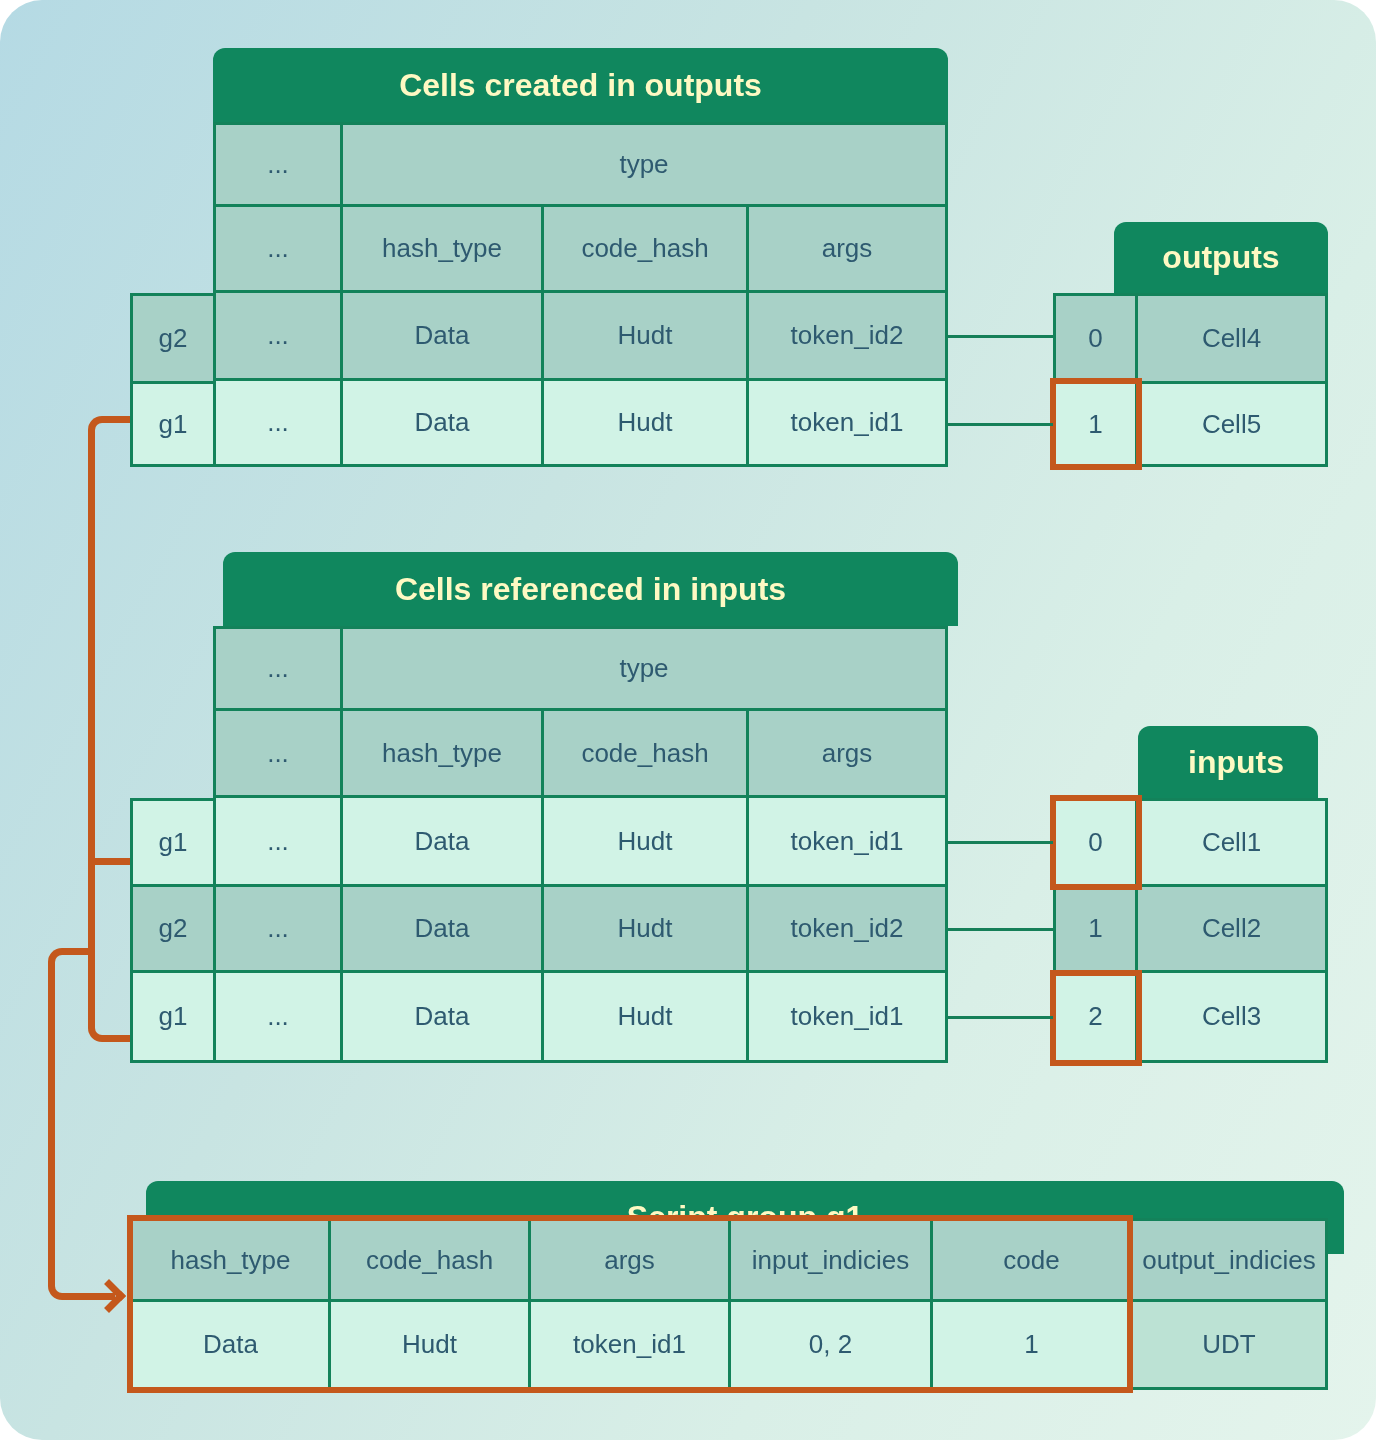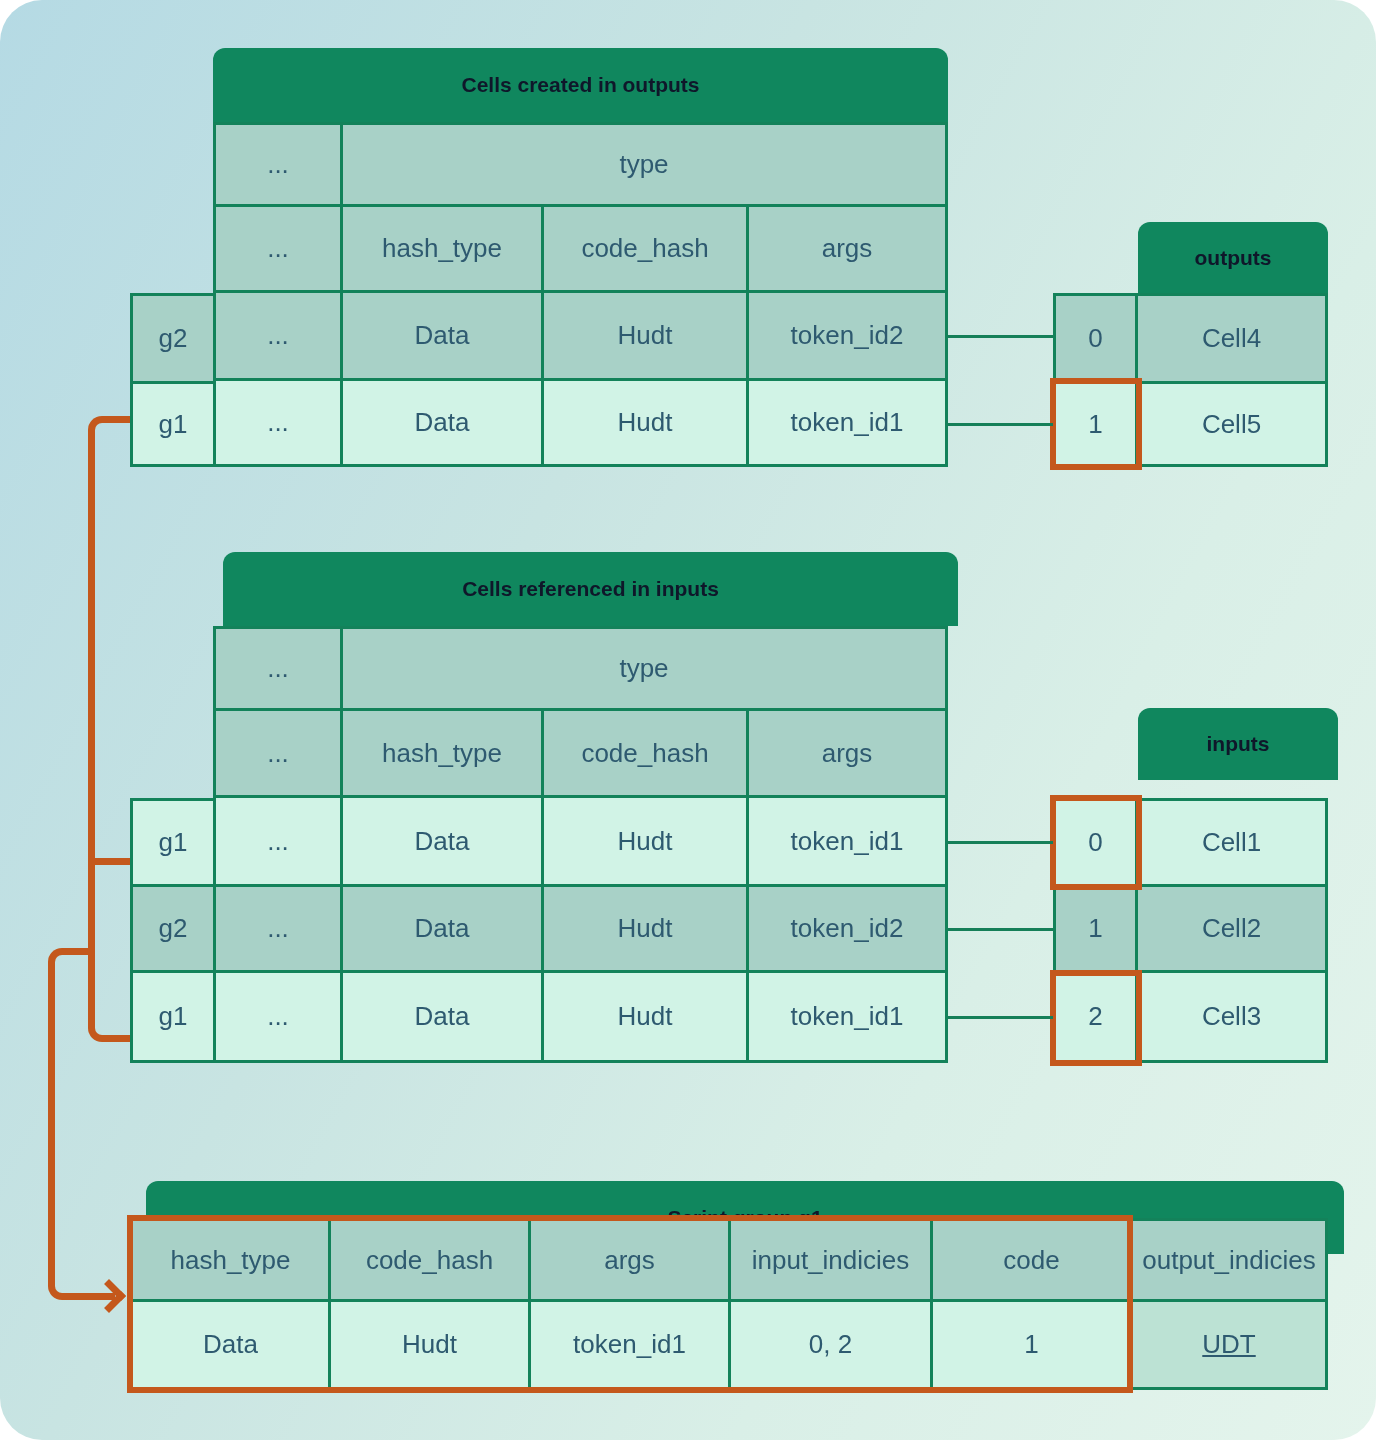--- a/index.html
+++ b/index.html
@@ -2,28 +2,28 @@
 <html><head>
 <meta charset="utf-8">
 <style>
   html,body{margin:0;padding:0;background:#ffffff;}
   .canvas{
     position:relative;width:1376px;height:1440px;border-radius:42px;overflow:hidden;
     background:linear-gradient(118deg,#b5dae4 0%,#c8e4e2 38%,#d9efe7 70%,#e4f4ec 100%);
     font-family:"Liberation Sans", sans-serif;
   }
   .ttl{
-    position:absolute;background:#10875e;color:#0f172a;font-weight:bold;font-size:21px;
+    position:absolute;background:#10875e;color:#fef9c3;font-weight:bold;font-size:32px;
     display:flex;align-items:center;justify-content:center;border-radius:12px 12px 0 0;
   }
   .grd{position:absolute;display:grid;background:#13825a;padding:3px;gap:3px;box-sizing:border-box;}
   .cell{display:flex;align-items:center;justify-content:center;font-size:26px;color:#2e5a70;}
   .gray{background:rgba(210,232,230,0.78);}
   .mint{background:rgba(224,252,241,0.93);}
-  .udt{background:rgba(219,243,234,0.85);text-decoration:underline;}
+  .udt{background:rgba(219,243,234,0.85);}
   .conn{position:absolute;height:3px;background:#157f58;}
   .obox{position:absolute;border:6px solid #c4581c;box-sizing:border-box;background:transparent;}
   .oline{position:absolute;border:7px solid #c4581c;border-right:none;border-radius:14px 0 0 14px;box-sizing:border-box;background:transparent;}
   .obar{position:absolute;background:#c4581c;}
   .oarrow{position:absolute;width:24px;height:24px;border-top:7px solid #c4581c;border-right:7px solid #c4581c;box-sizing:border-box;transform:rotate(45deg);}
 </style>
 </head>
 <body>
 
 <div class="canvas">
@@ -48,21 +48,21 @@
     <div class="cell mint">Data</div>
     <div class="cell mint">Hudt</div>
     <div class="cell mint">token_id1</div>
   </div>
 
   <div class="grd" style="left:130px;top:293px;width:86px;height:174px;grid-template-columns:1fr;grid-template-rows:85px 1fr;">
     <div class="cell gray">g2</div>
     <div class="cell mint">g1</div>
   </div>
 
-  <div class="ttl" style="left:1138px;top:222px;width:190px;height:71px;">outputs</div>
+  <div class="ttl" style="left:1114px;top:222px;width:214px;height:71px;">outputs</div>
   <div class="grd" style="left:1053px;top:293px;width:275px;height:174px;grid-template-columns:79px 1fr;grid-template-rows:85px 1fr;">
     <div class="cell gray">0</div>
     <div class="cell gray">Cell4</div>
     <div class="cell mint">1</div>
     <div class="cell mint">Cell5</div>
   </div>
   <div class="obox" style="left:1050px;top:378px;width:92px;height:92px;"></div>
 
   <div class="conn" style="left:948px;top:335px;width:105px;"></div>
   <div class="conn" style="left:948px;top:423px;width:105px;"></div>
@@ -93,21 +93,21 @@
     <div class="cell mint">Hudt</div>
     <div class="cell mint">token_id1</div>
   </div>
 
   <div class="grd" style="left:130px;top:798px;width:86px;height:265px;grid-template-columns:1fr;grid-template-rows:83px 83px 1fr;">
     <div class="cell mint">g1</div>
     <div class="cell gray">g2</div>
     <div class="cell mint">g1</div>
   </div>
 
-  <div class="ttl" style="left:1138px;top:708px;width:200px;height:72px;">inputs</div>
+  <div class="ttl" style="left:1138px;top:726px;width:164px;height:72px;padding-left:16px;">inputs</div>
   <div class="grd" style="left:1053px;top:798px;width:275px;height:265px;grid-template-columns:79px 1fr;grid-template-rows:83px 83px 1fr;">
     <div class="cell mint">0</div>
     <div class="cell mint">Cell1</div>
     <div class="cell gray">1</div>
     <div class="cell gray">Cell2</div>
     <div class="cell mint">2</div>
     <div class="cell mint">Cell3</div>
   </div>
   <div class="obox" style="left:1050px;top:795px;width:92px;height:95px;"></div>
   <div class="obox" style="left:1050px;top:970px;width:92px;height:96px;"></div>

